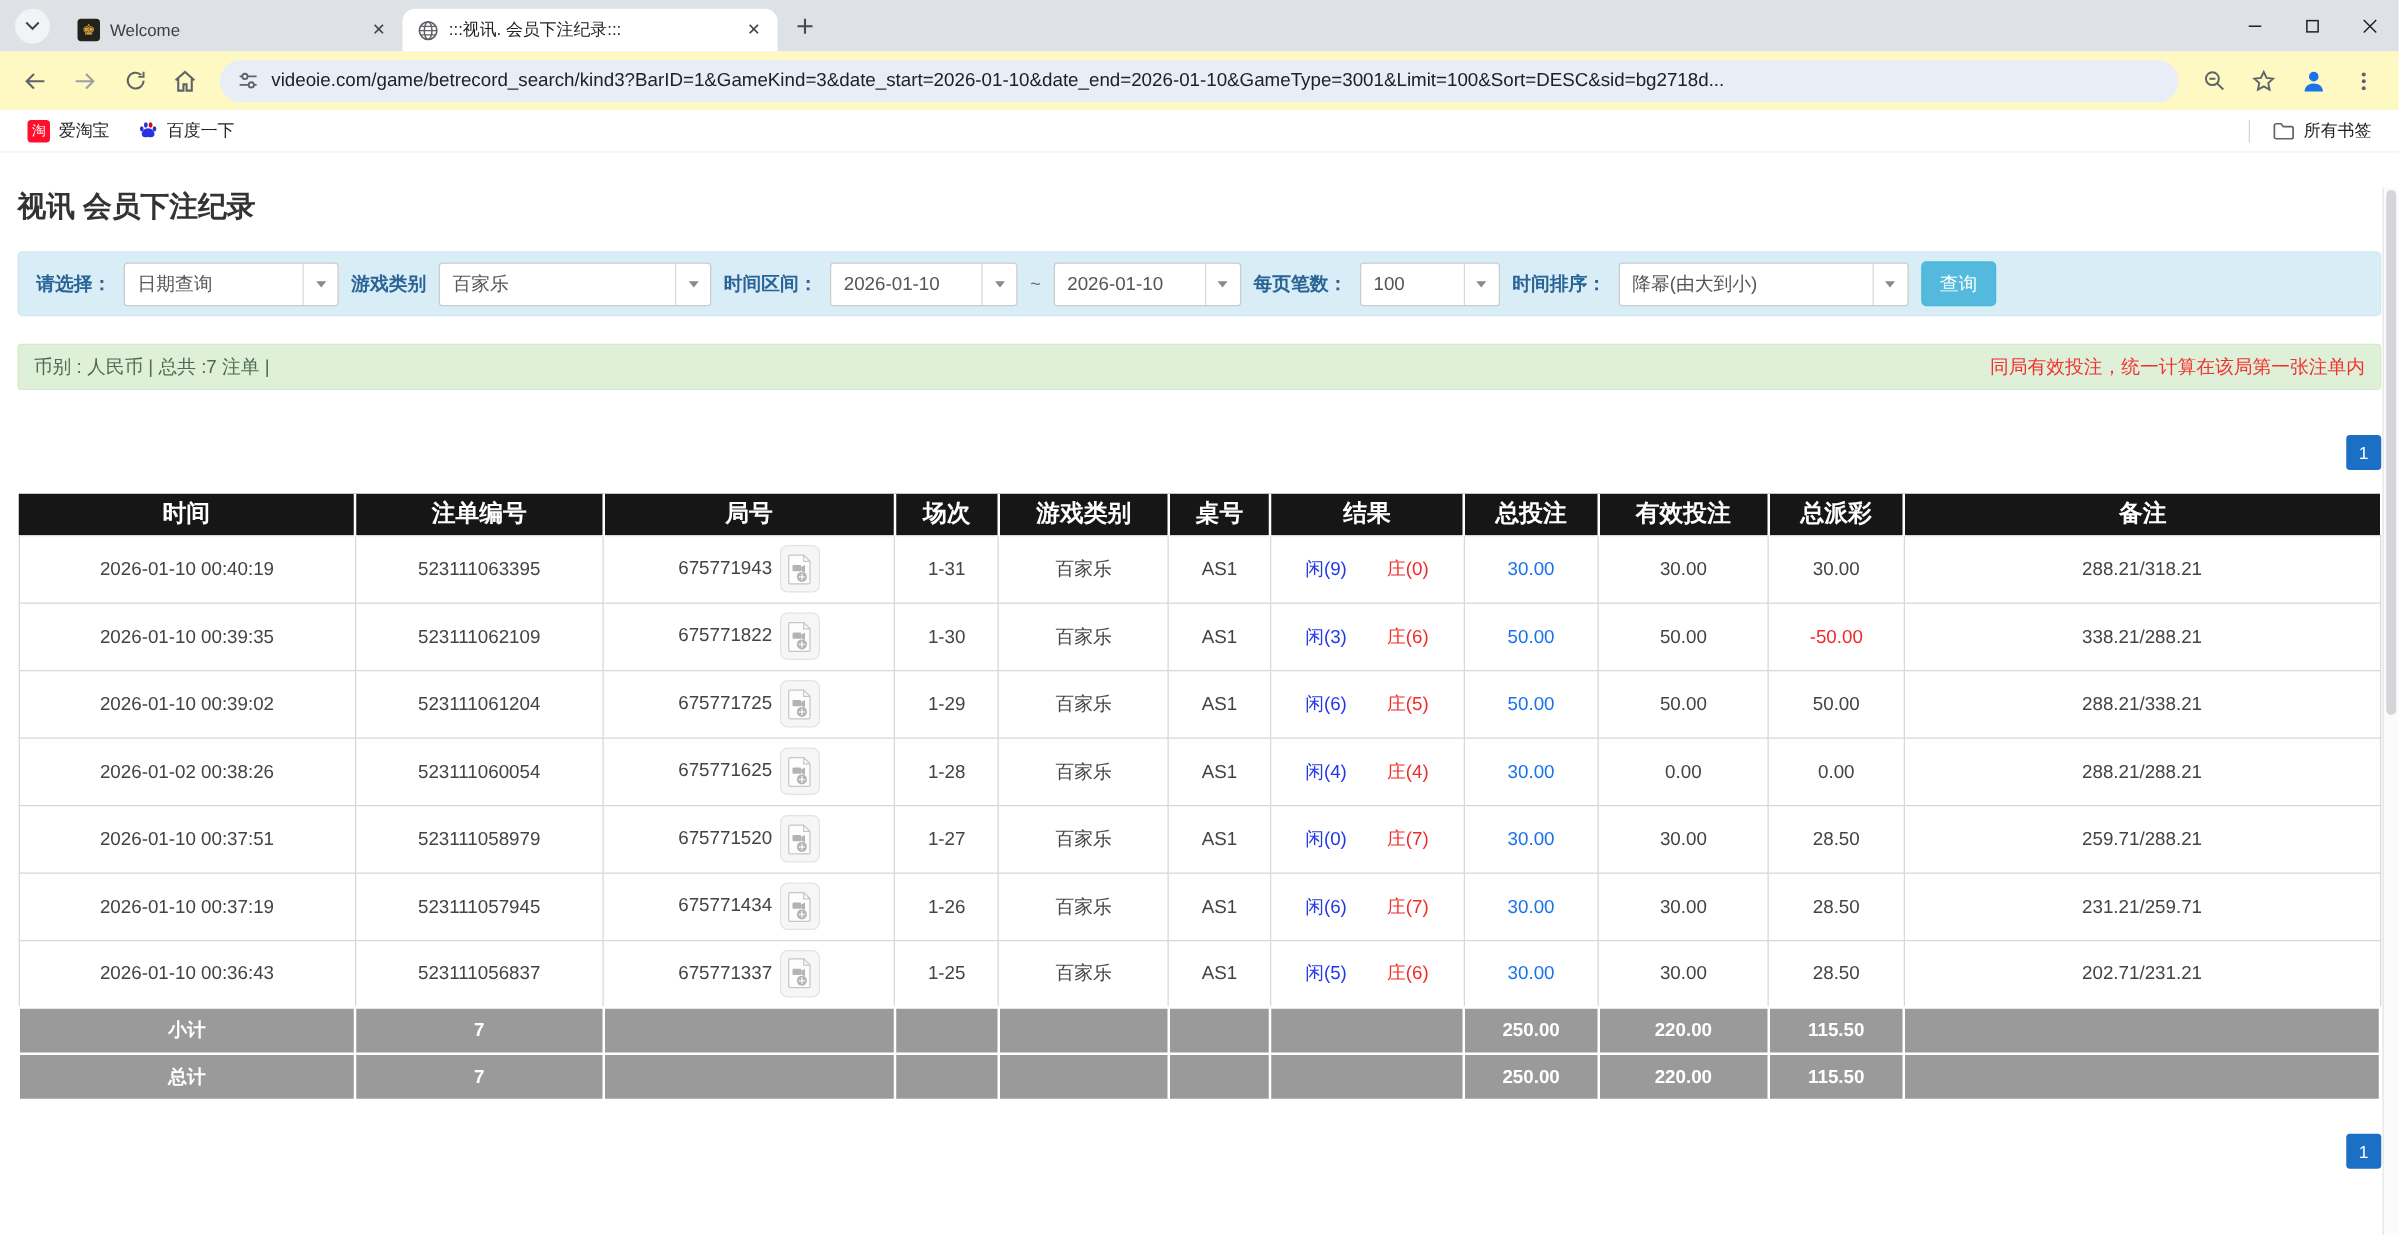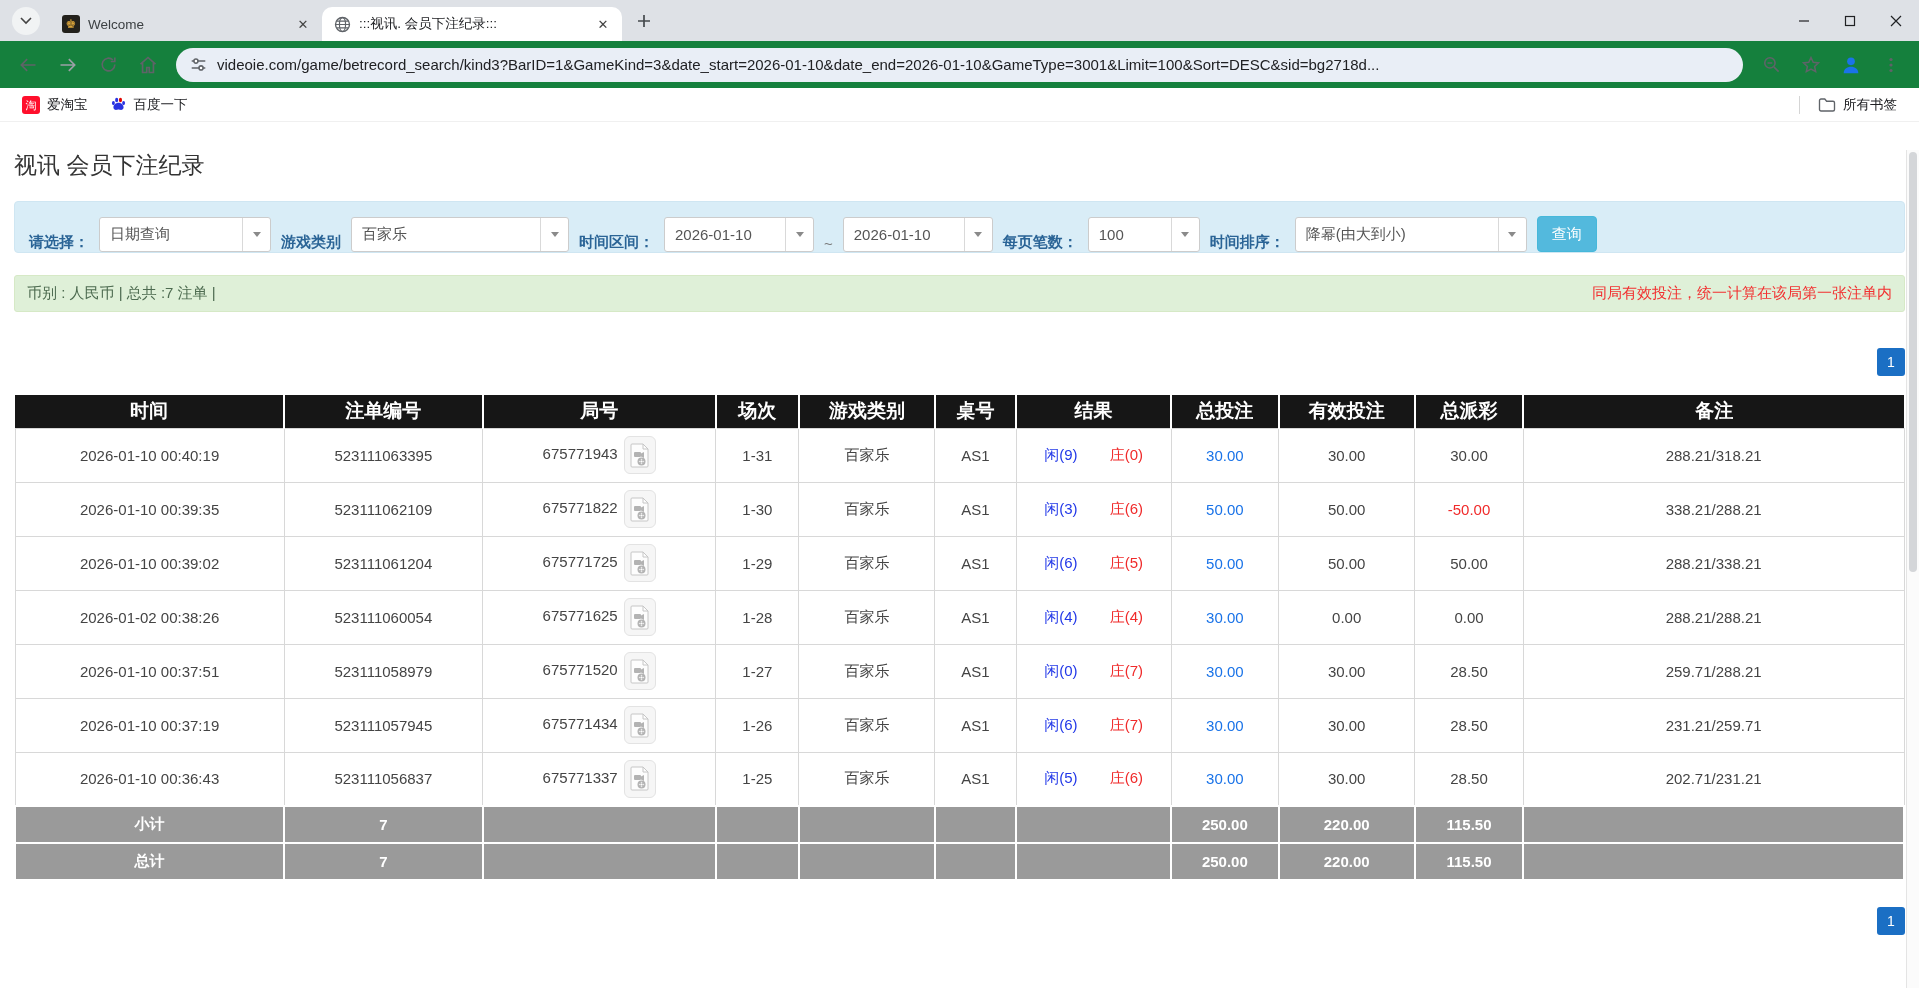--- a/index.html
+++ b/index.html
@@ -17,45 +17,45 @@
   .tab .title { flex:1; white-space:nowrap; overflow:hidden; text-overflow:ellipsis; }
   .tab .closex { width:18px; height:18px; display:flex; align-items:center; justify-content:center;
     border-radius:50%; color:#444; font-size:13px; }
   .fav-crest { width:18px; height:18px; border-radius:3px; background:#23211c; color:#d9a33a;
     font-size:12px; line-height:18px; text-align:center; flex:0 0 18px; }
   .newtab { align-self:center; width:28px; height:28px; margin-left:8px; display:flex;
     align-items:center; justify-content:center; border-radius:50%; }
   .wincontrols { position:absolute; right:0; top:0; height:41px; display:flex; }
   .winbtn { width:46px; height:41px; display:flex; align-items:center; justify-content:center; color:#202124; }
 
-  .toolbar { height:47px; background:#15803d; display:flex; align-items:center; padding:0 10px; gap:4px; }
+  .toolbar { height:47px; background:#fef9c3; display:flex; align-items:center; padding:0 10px; gap:4px; }
   .navbtn { width:36px; height:36px; border-radius:50%; display:flex; align-items:center; justify-content:center; }
   .omnibox { flex:1; height:34px; margin:0 6px; background:#e9eef6; border-radius:17px;
     display:flex; align-items:center; padding:0 14px; gap:10px; min-width:0; }
   .omnibox .url { font-size:15px; color:#202124; white-space:nowrap; overflow:hidden; flex:1; }
 
   .bookmarks { height:34px; background:#fff; display:flex; align-items:center; padding:0 14px; gap:6px;
     border-bottom:1px solid #f0f0f0; }
   .bm-item { display:flex; align-items:center; gap:7px; font-size:13.5px; color:#202124;
     padding:3px 8px; border-radius:8px; cursor:pointer; }
   .bm-tao { width:18px; height:18px; background:#ff0f2c; border-radius:3px; color:#fff;
     font-size:11px; line-height:18px; text-align:center; }
   .bm-right { margin-left:auto; display:flex; align-items:center; gap:10px; }
   .bm-sep { width:1px; height:18px; background:#d5d5d5; }
 
   
   .page { position:relative; height:866px; background:#fff; padding:0 14px; }
   .scrolltrack { position:absolute; right:0; top:0; bottom:0; width:13px; background:#fbfbfb;
     border-left:1px solid #e4e4e4; }
   .scrollthumb { position:absolute; left:2px; right:2px; top:2px; height:420px; background:#d4d6d9; border-radius:5px; }
 
-  .page-title { font-size:23px; font-weight:400; color:#333; margin:28px 4px 20px 0; }
+  .page-title { font-size:23px; font-weight:700; color:#333; margin:28px 4px 20px 0; }
 
   .filter-panel { background:#d9edf7; border:1px solid #cfe6f2; border-radius:4px; height:52px;
-    display:flex; align-items:flex-end; padding:0 14px; gap:10px; }
+    display:flex; align-items:center; padding:0 14px; gap:10px; }
   .f-label { font-size:15px; font-weight:bold; color:#2a6496; white-space:nowrap; }
   .combo { background:#fff; border:1px solid #ccc; border-radius:3px; height:35px;
     display:flex; align-items:stretch; overflow:hidden; cursor:pointer; }
   .combo .val { display:flex; align-items:center; padding:4px 10px; font-size:15px; color:#555; flex:1; white-space:nowrap; }
   .combo .arrow { width:28px; border-left:1px solid #d9d9d9; display:flex; align-items:center; justify-content:center; }
   .caret { width:0; height:0; border-left:4px solid transparent; border-right:4px solid transparent;
     border-top:5px solid #8a8a8a; }
   .tilde { color:#777; font-size:15px; }
   .search-btn { background:#53b9dd; color:#fff; border:1px solid #46b8da; border-radius:4px;
     height:36px; padding:0 14px; font-size:15px; cursor:pointer; }

